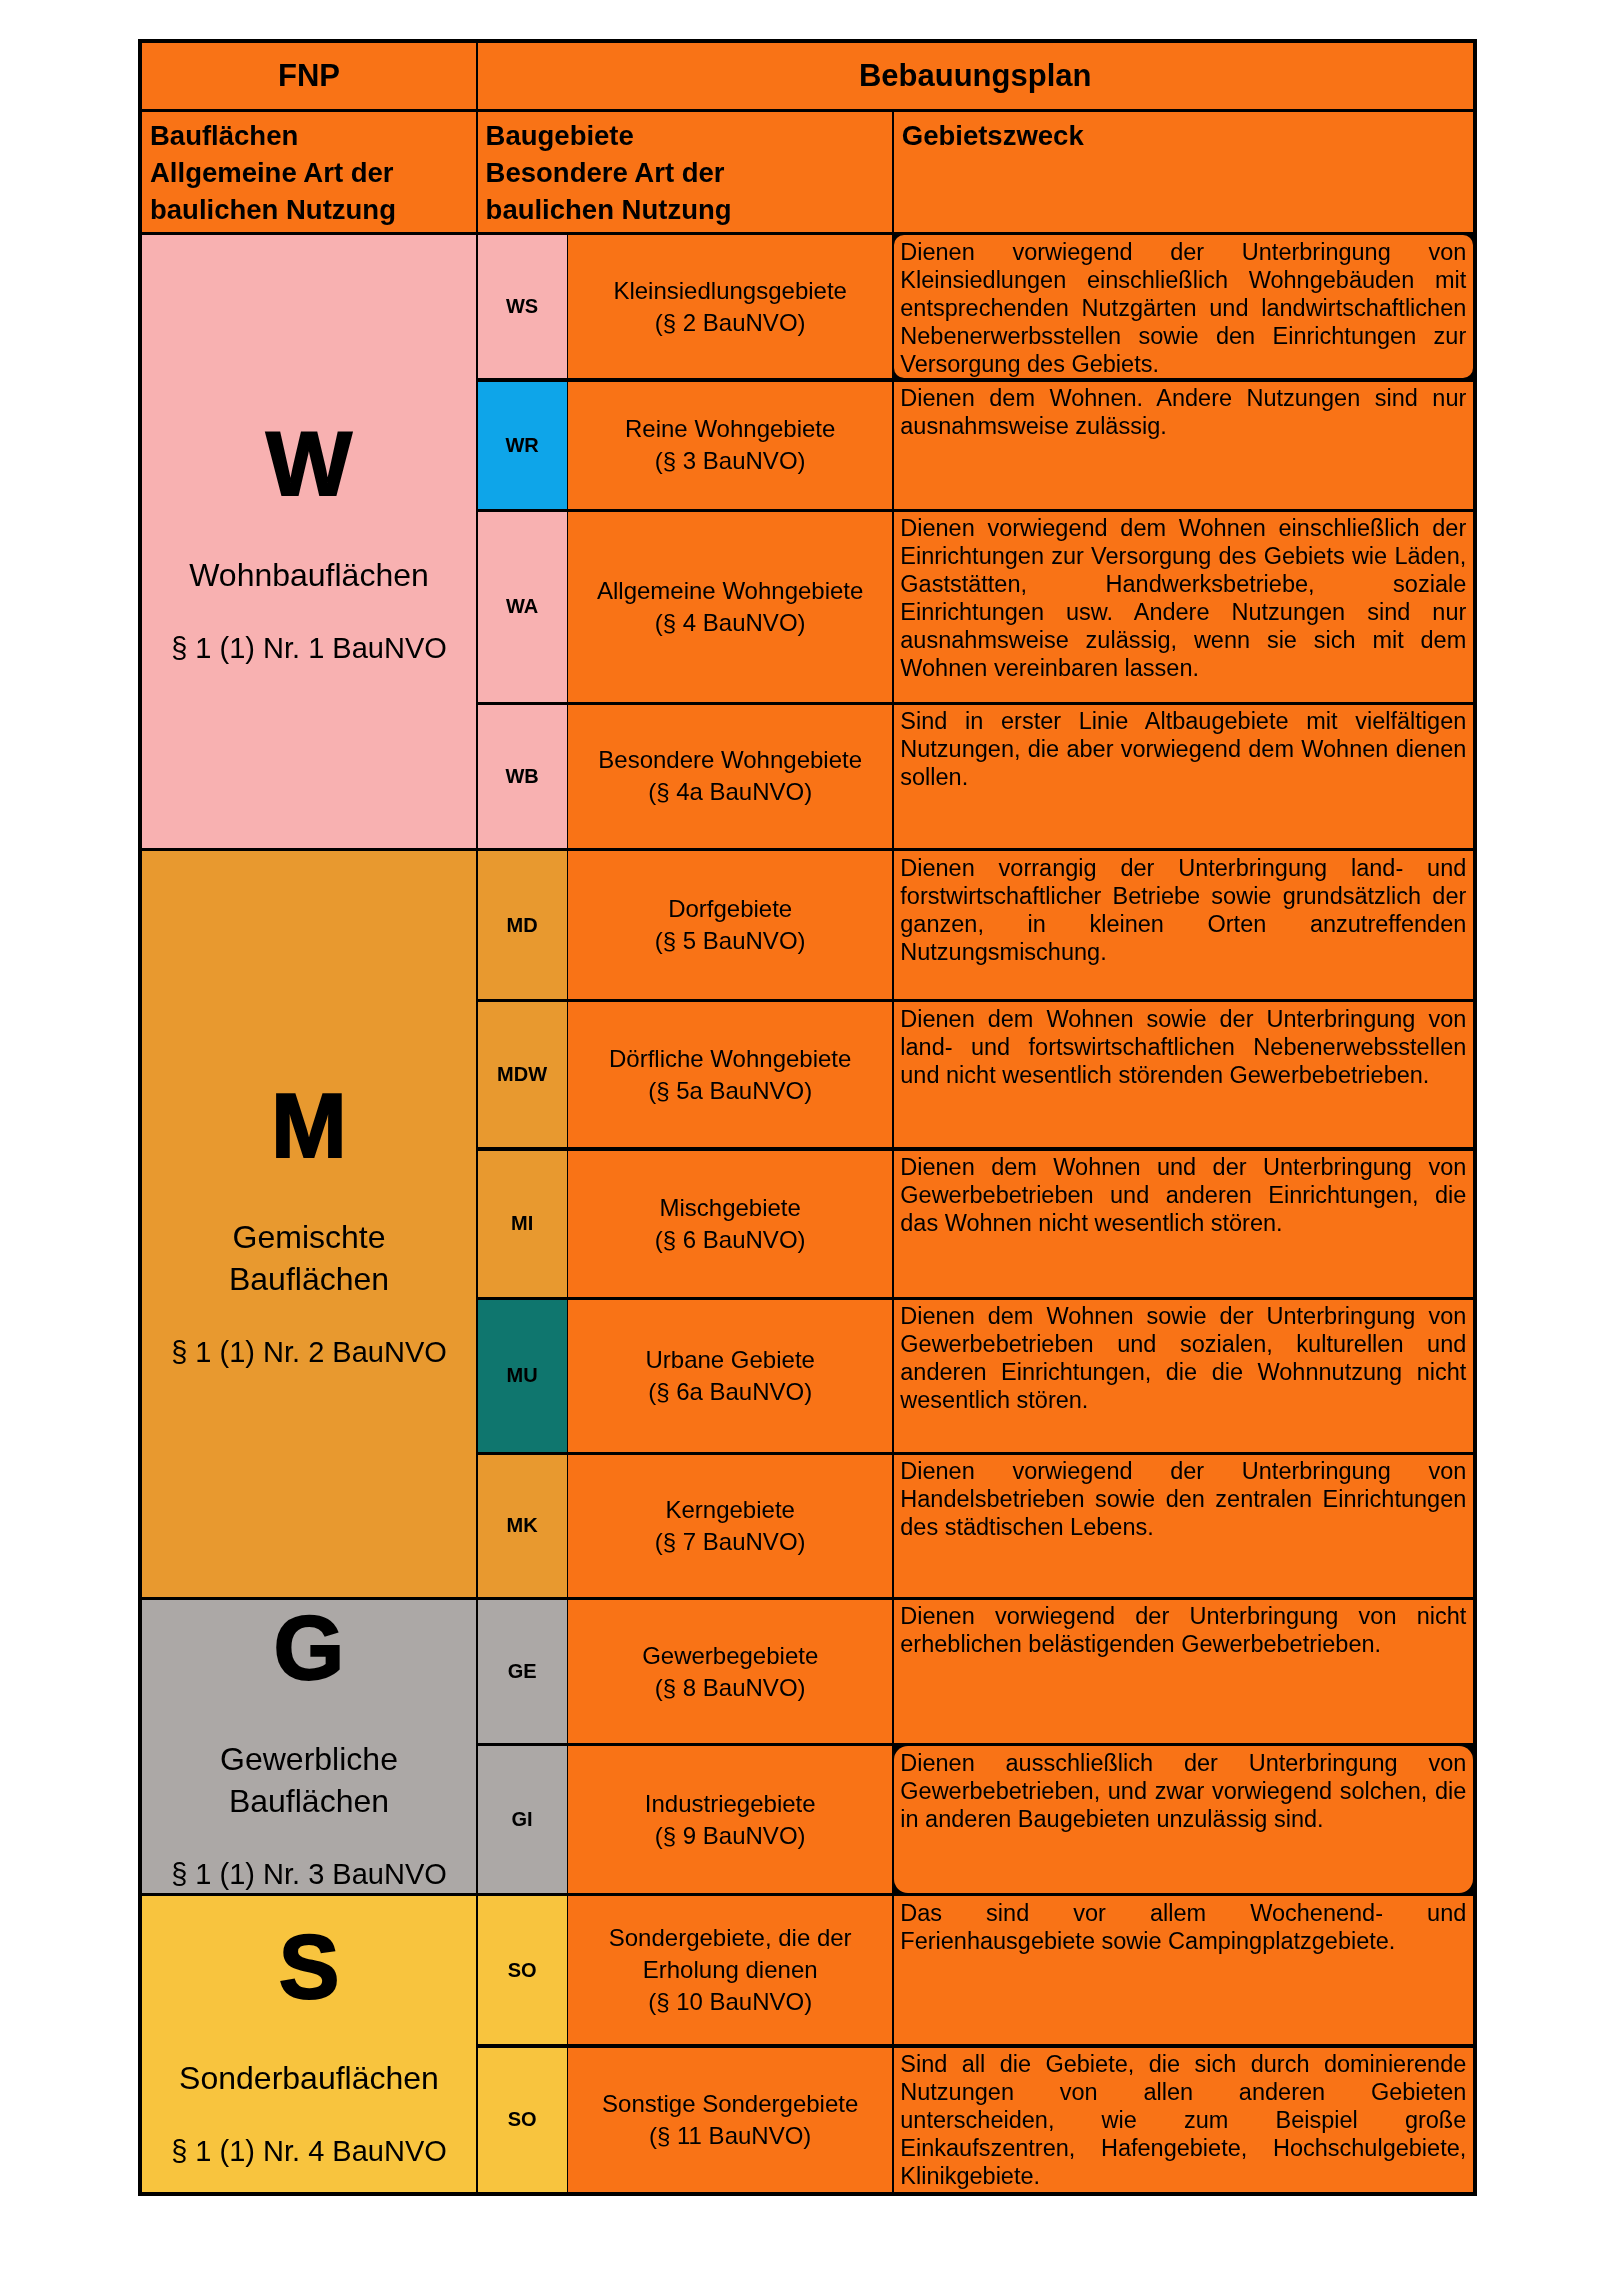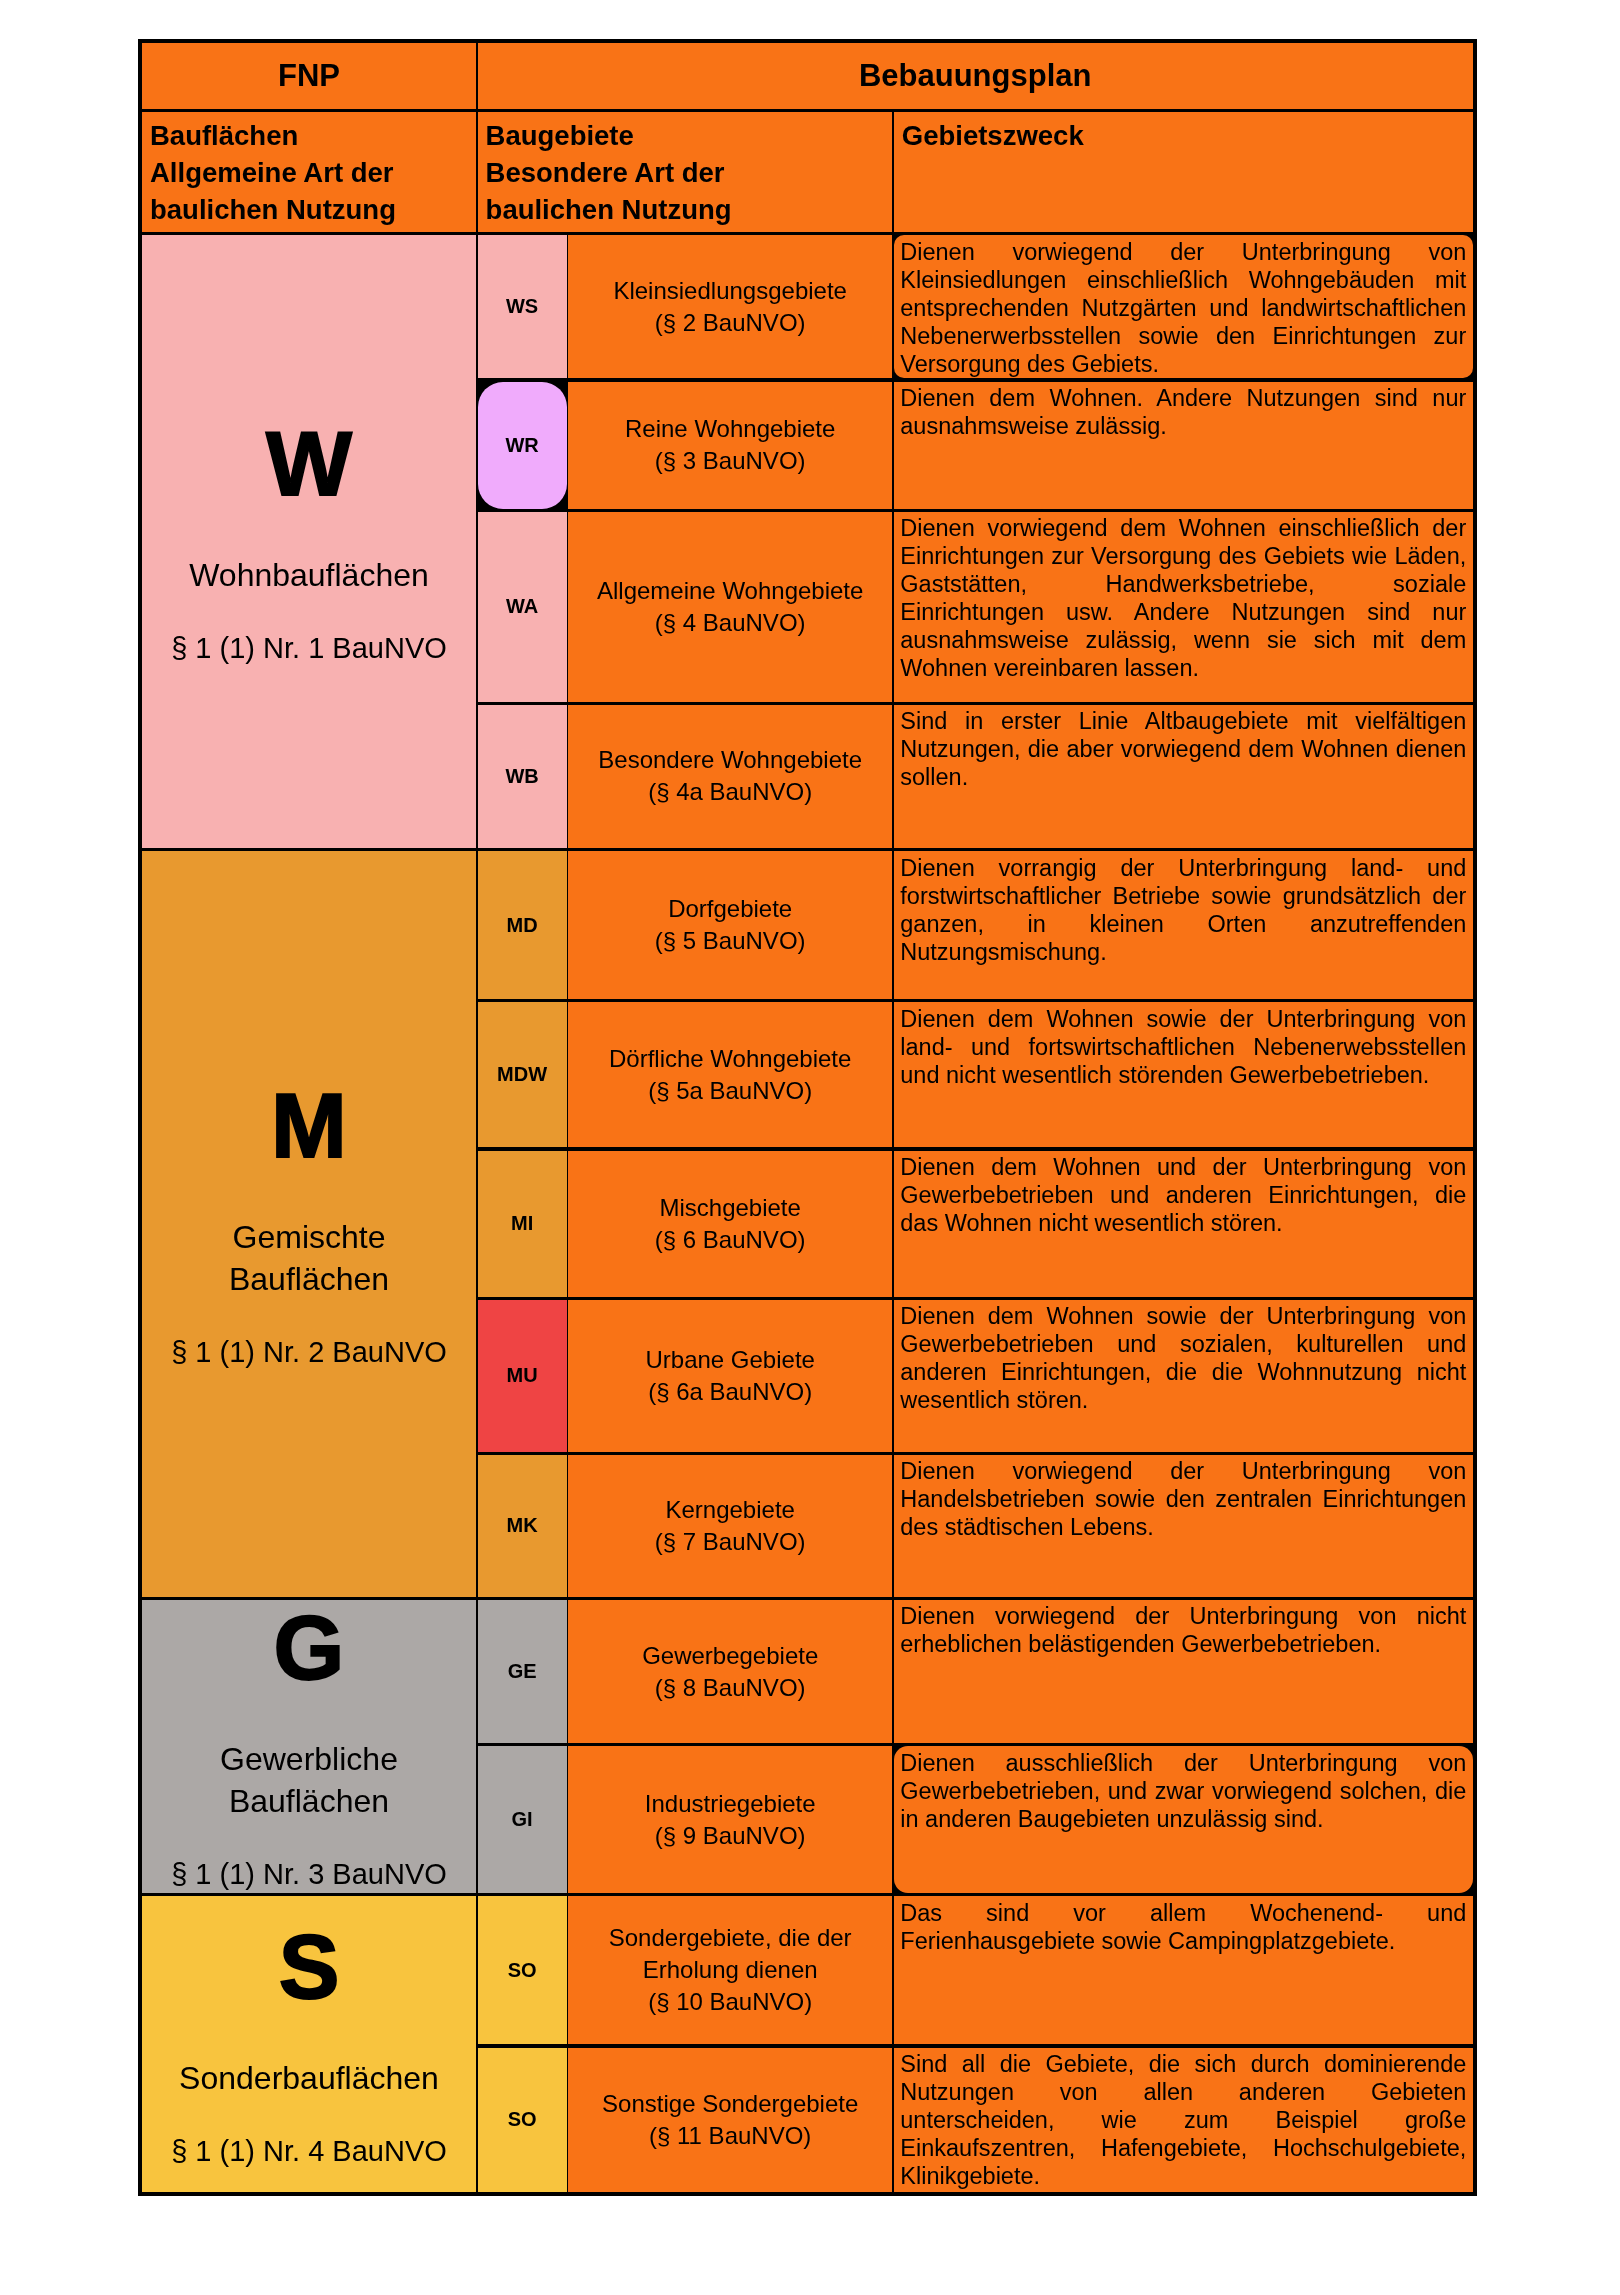--- a/index.html
+++ b/index.html
@@ -78,21 +78,21 @@
   <div class="cell hdr2" style="grid-column:4; grid-row:2;">Gebietszweck</div>
 
 <div class="cell group" style="grid-area: 3 / 1 / span 4; background: rgb(248, 177, 177);">
       <div class="glett">W</div>
       <div class="gname">Wohnbauflächen</div>
       <div class="gref">§ 1 (1) Nr. 1 BauNVO</div>
     </div>
     <div class="cell code" style="grid-area: 3 / 2; background: rgb(248, 177, 177);">WS</div>
     <div class="cell bname" style="grid-area: 3 / 3;"><div>Kleinsiedlungsgebiete</div><div>(§ 2 BauNVO)</div></div>
     <div class="cell desc" style="grid-area: 3 / 4; border-radius: 10px;">Dienen vorwiegend der Unterbringung von Kleinsiedlungen einschließlich Wohngebäuden mit entsprechenden Nutzgärten und landwirtschaftlichen Nebenerwerbsstellen sowie den Einrichtungen zur Versorgung des Gebiets.</div>
-    <div class="cell code" style="grid-area: 4 / 2; background: #f0abfc; border-radius: 25px;">WR</div>
+    <div class="cell code" style="grid-area: 4 / 2; background: #0ea5e9;">WR</div>
     <div class="cell bname" style="grid-area: 4 / 3;"><div>Reine Wohngebiete</div><div>(§ 3 BauNVO)</div></div>
     <div class="cell desc" style="grid-area: 4 / 4;">Dienen dem Wohnen. Andere Nutzungen sind nur ausnahmsweise zulässig.</div>
     <div class="cell code" style="grid-area: 5 / 2; background: rgb(248, 177, 177);">WA</div>
     <div class="cell bname" style="grid-area: 5 / 3;"><div>Allgemeine Wohngebiete</div><div>(§ 4 BauNVO)</div></div>
     <div class="cell desc" style="grid-area: 5 / 4;">Dienen vorwiegend dem Wohnen einschließlich der Einrichtungen zur Versorgung des Gebiets wie Läden, Gaststätten, Handwerksbetriebe, soziale Einrichtungen usw. Andere Nutzungen sind nur ausnahmsweise zulässig, wenn sie sich mit dem Wohnen vereinbaren lassen.</div>
     <div class="cell code" style="grid-area: 6 / 2; background: rgb(248, 177, 177);">WB</div>
     <div class="cell bname" style="grid-area: 6 / 3;"><div>Besondere Wohngebiete</div><div>(§ 4a BauNVO)</div></div>
     <div class="cell desc" style="grid-area: 6 / 4;">Sind in erster Linie Altbaugebiete mit vielfältigen Nutzungen, die aber vorwiegend dem Wohnen dienen sollen.</div>
     <div class="cell group" style="grid-area: 7 / 1 / span 5; background: rgb(232, 153, 47);">
       <div class="glett">M</div>
@@ -102,21 +102,21 @@
     </div>
     <div class="cell code" style="grid-area: 7 / 2; background: rgb(232, 153, 47);">MD</div>
     <div class="cell bname" style="grid-area: 7 / 3;"><div>Dorfgebiete</div><div>(§ 5 BauNVO)</div></div>
     <div class="cell desc" style="grid-area: 7 / 4;">Dienen vorrangig der Unterbringung land- und forstwirtschaftlicher Betriebe sowie grundsätzlich der ganzen, in kleinen Orten anzutreffenden Nutzungsmischung.</div>
     <div class="cell code" style="grid-area: 8 / 2; background: rgb(232, 153, 47);">MDW</div>
     <div class="cell bname" style="grid-area: 8 / 3;"><div>Dörfliche Wohngebiete</div><div>(§ 5a BauNVO)</div></div>
     <div class="cell desc" style="grid-area: 8 / 4;">Dienen dem Wohnen sowie der Unterbringung von land- und fortswirtschaftlichen Nebenerwebsstellen und nicht wesentlich störenden Gewerbebetrieben.</div>
     <div class="cell code" style="grid-area: 9 / 2; background: rgb(232, 153, 47);">MI</div>
     <div class="cell bname" style="grid-area: 9 / 3;"><div>Mischgebiete</div><div>(§ 6 BauNVO)</div></div>
     <div class="cell desc" style="grid-area: 9 / 4;">Dienen dem Wohnen und der Unterbringung von Gewerbebetrieben und anderen Einrichtungen, die das Wohnen nicht wesentlich stören.</div>
-    <div class="cell code" style="grid-area: 10 / 2; background: #ef4444;">MU</div>
+    <div class="cell code" style="grid-area: 10 / 2; background: #0f766e;">MU</div>
     <div class="cell bname" style="grid-area: 10 / 3;"><div>Urbane Gebiete</div><div>(§ 6a BauNVO)</div></div>
     <div class="cell desc" style="grid-area: 10 / 4;">Dienen dem Wohnen sowie der Unterbringung von Gewerbebetrieben und sozialen, kulturellen und anderen Einrichtungen, die die Wohnnutzung nicht wesentlich stören.</div>
     <div class="cell code" style="grid-area: 11 / 2; background: rgb(232, 153, 47);">MK</div>
     <div class="cell bname" style="grid-area: 11 / 3;"><div>Kerngebiete</div><div>(§ 7 BauNVO)</div></div>
     <div class="cell desc" style="grid-area: 11 / 4;">Dienen vorwiegend der Unterbringung von Handelsbetrieben sowie den zentralen Einrichtungen des städtischen Lebens.</div>
     <div class="cell group" style="grid-area: 12 / 1 / span 2; background: rgb(172, 168, 166);">
       <div class="glett">G</div>
       <div class="gname">Gewerbliche
 Bauflächen</div>
       <div class="gref">§ 1 (1) Nr. 3 BauNVO</div>

